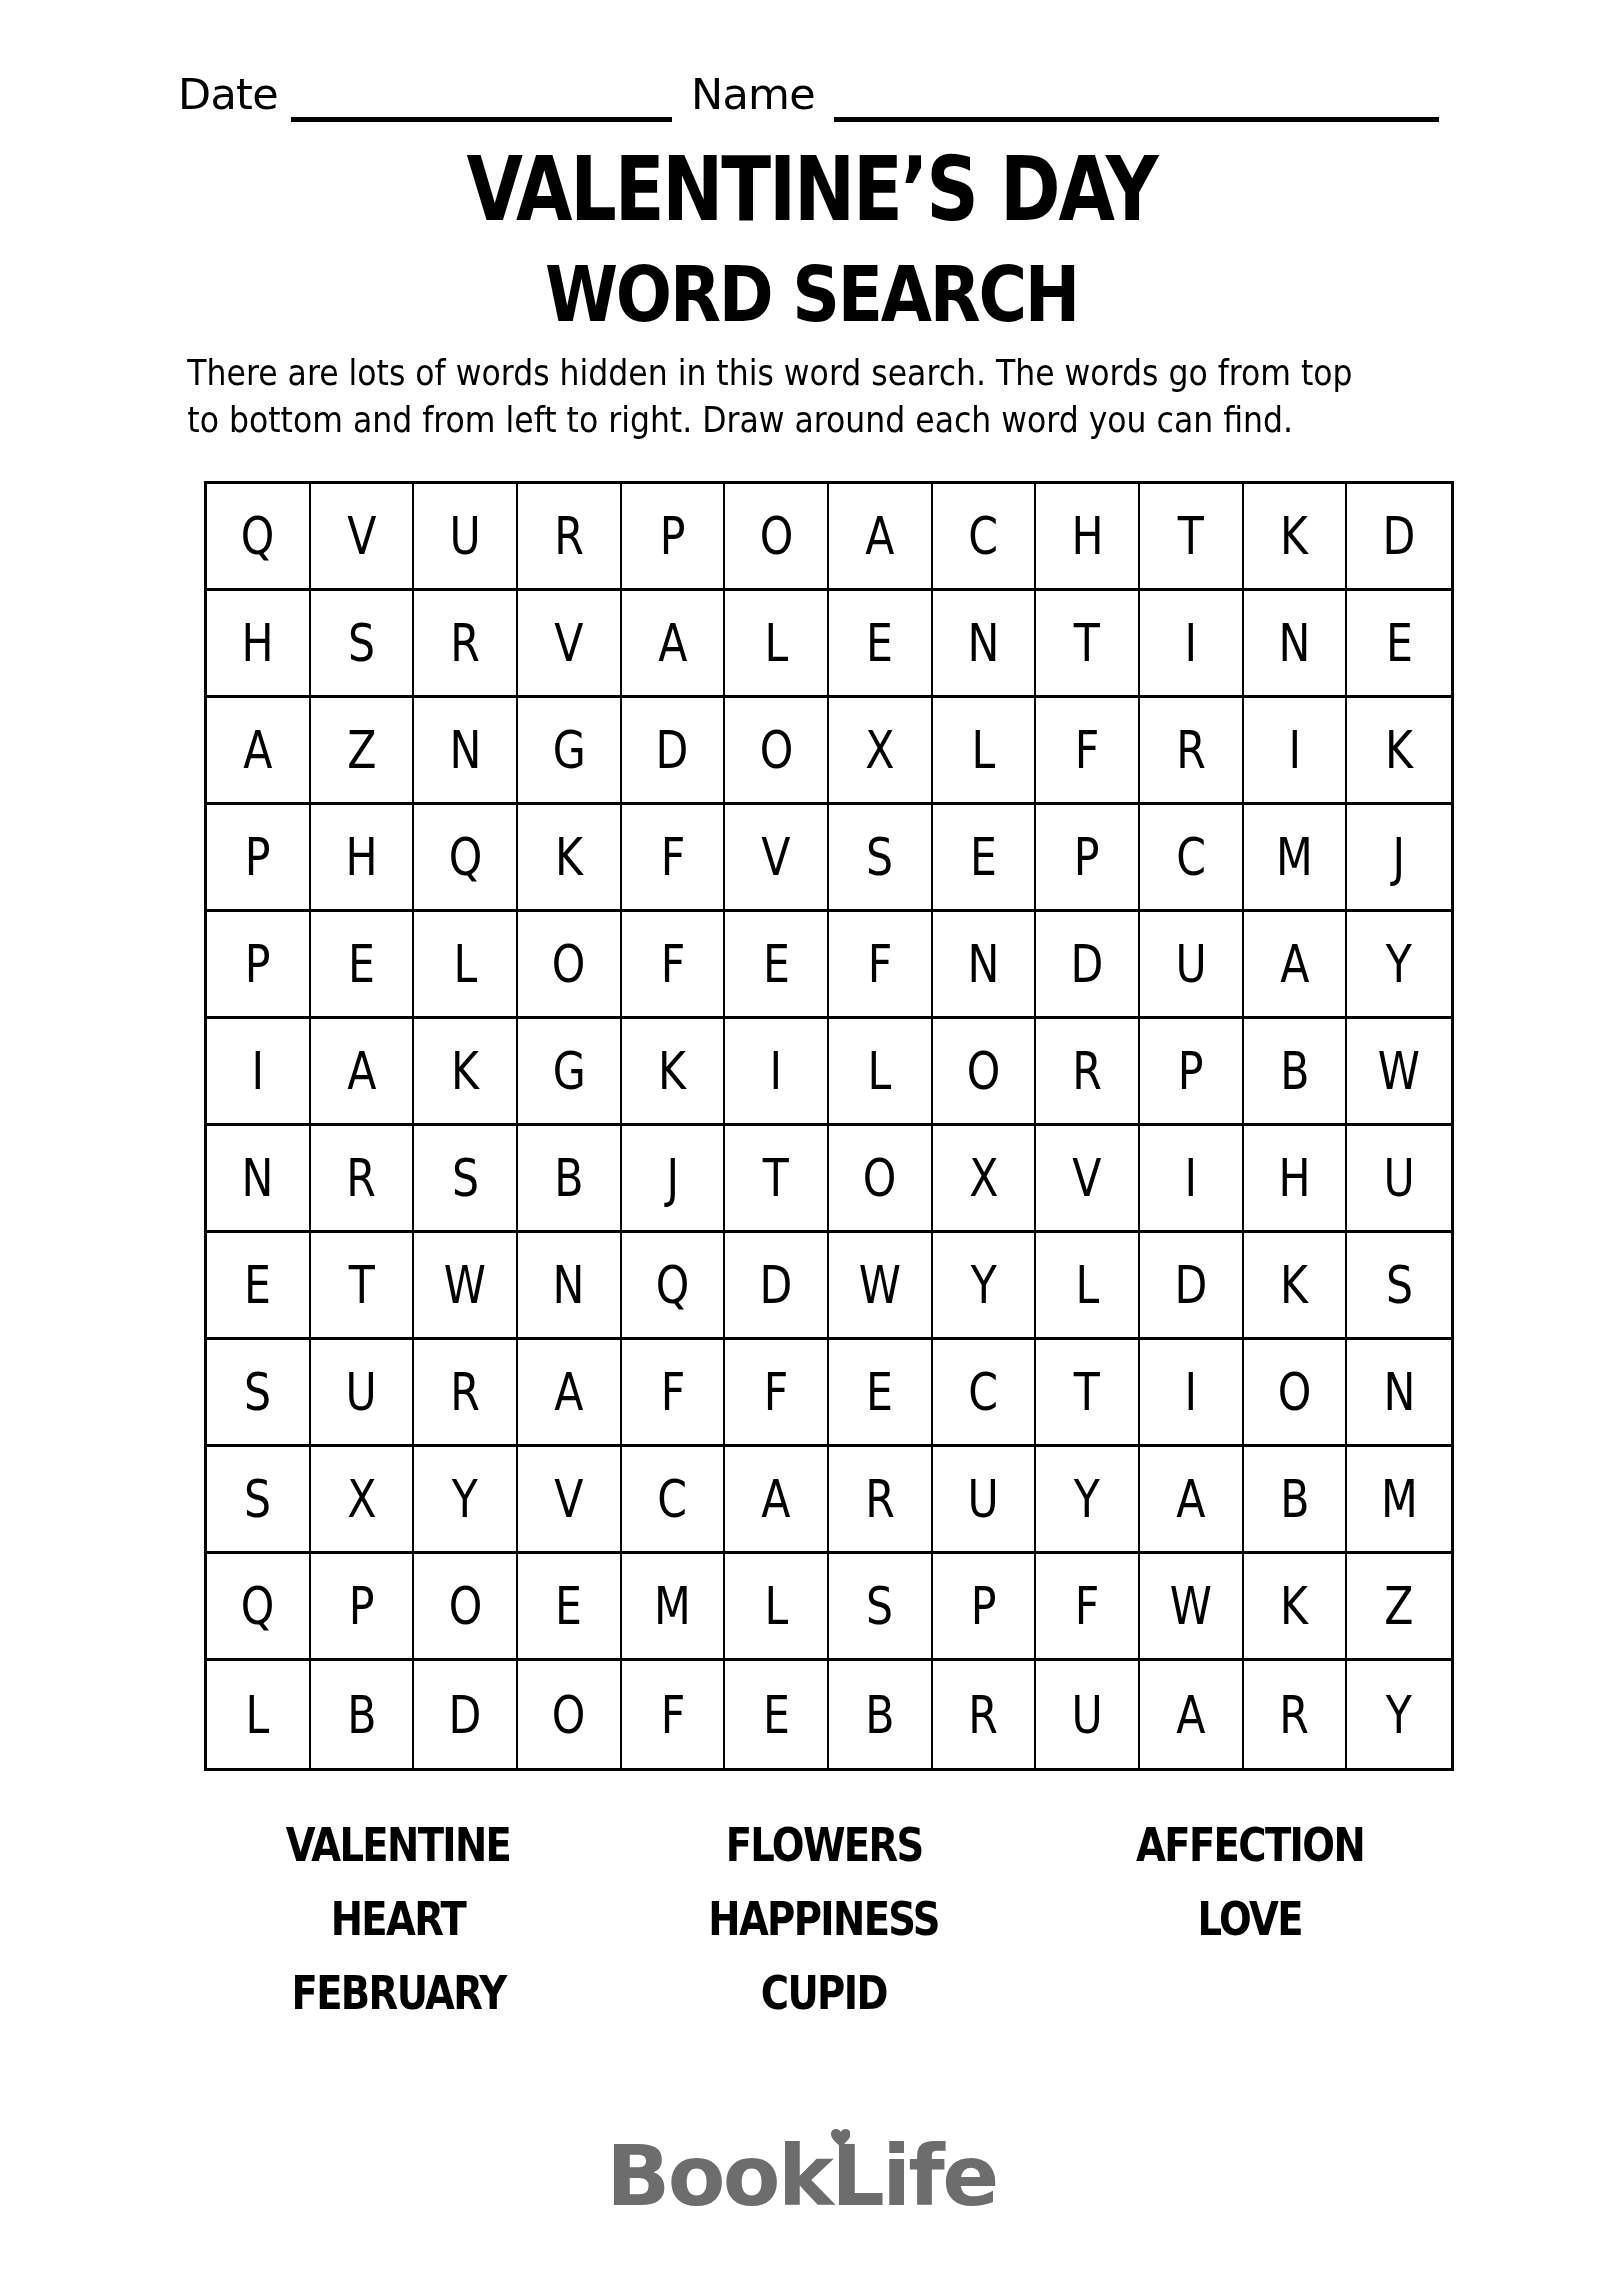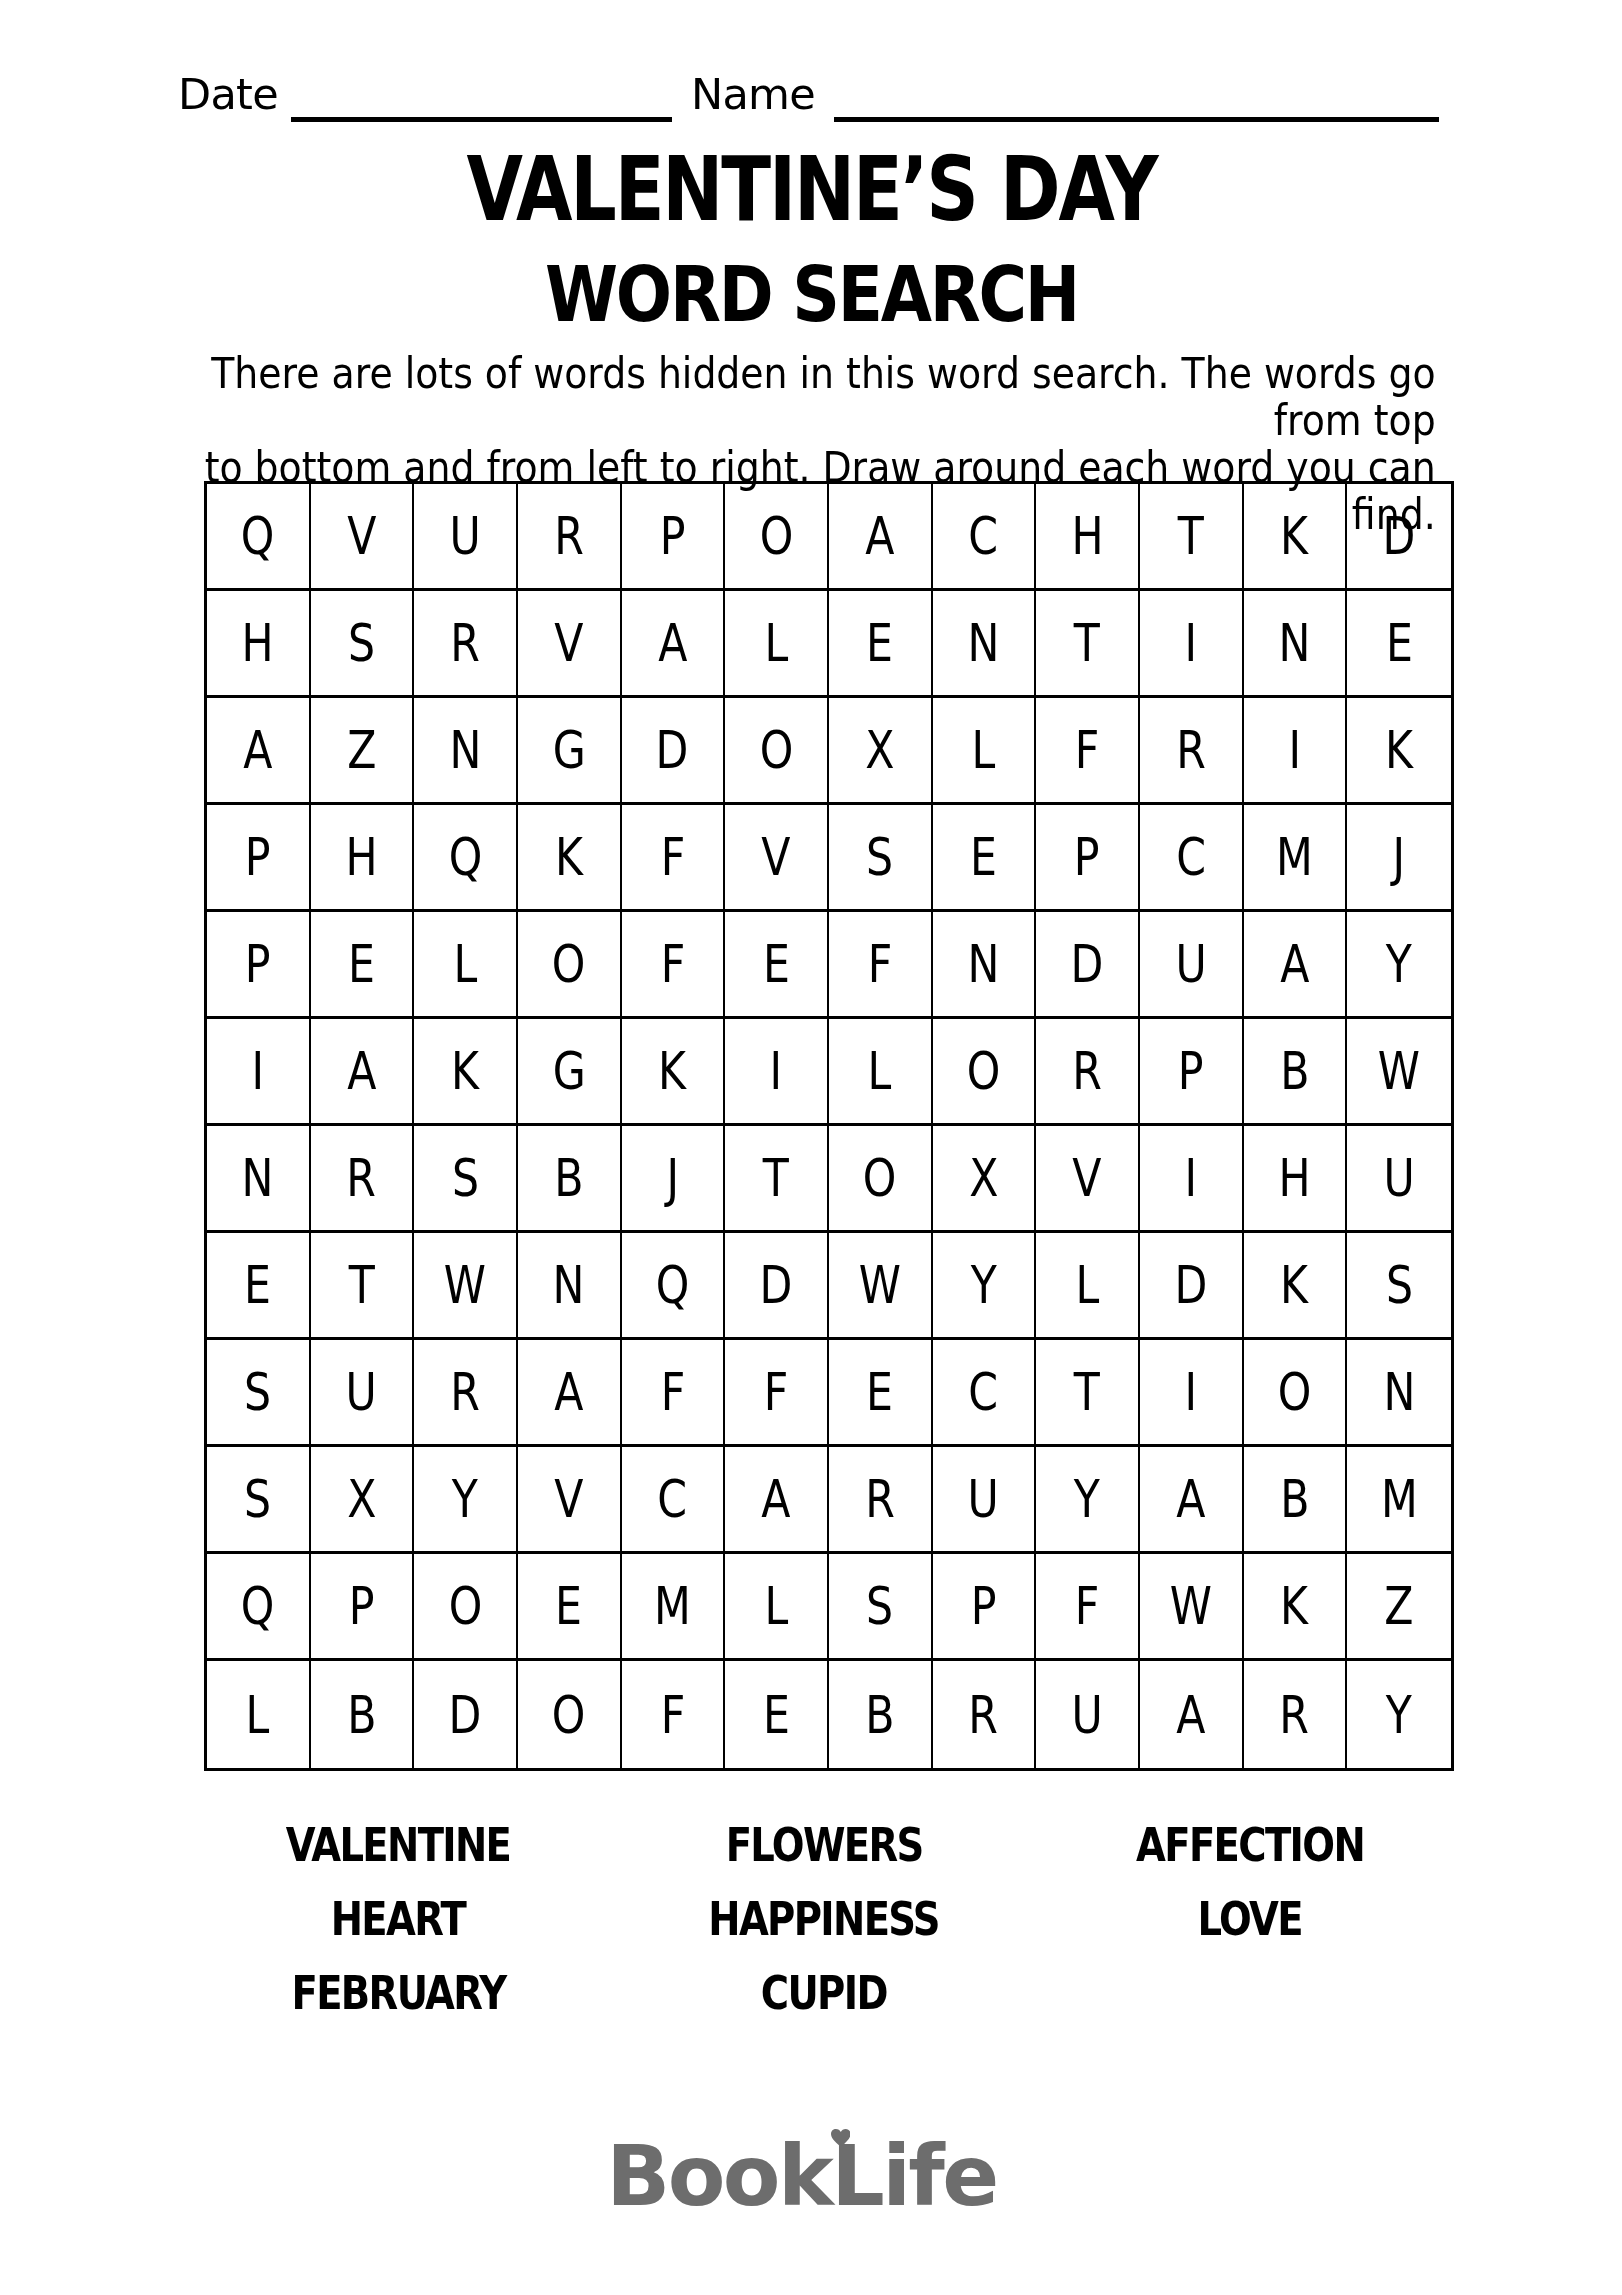--- a/index.html
+++ b/index.html
@@ -6,21 +6,21 @@
   body { width: 1623px; height: 2295px; position: relative; overflow: hidden; color: #000; font-family: "DejaVu Sans", sans-serif; }
 
   .header-row { position: absolute; left: 178px; top: 39px; width: 1269px; height: 65px; margin-top: 24px; }
   .field-label { position: absolute; top: 0; font-size: 43px; line-height: 63px; font-family: "DejaVu Sans", sans-serif; font-weight: normal; letter-spacing: -0.7px; }
   .field-line { position: absolute; top: 54px; height: 4.6px; background: #000; }
 
   .title { position: absolute; left: 0; width: 1623px; text-align: center; font-family: "DejaVu Sans", sans-serif; font-weight: bold; letter-spacing: -2.6px; }
   .title-1 { top: 137px; font-size: 89px; line-height: 105px; transform: scaleX(0.82); transform-origin: center; }
   .title-2 { top: 249px; font-size: 77px; line-height: 92px; transform: scaleX(0.86); transform-origin: center; }
 
-  .instructions { position: absolute; left: 118px; width: 1387px; top: 350px; text-align: right; font-size: 42px; line-height: 47px; font-family: "DejaVu Sans", sans-serif; }
+  .instructions { position: absolute; left: 118px; width: 1387px; top: 350px; text-align: left; font-size: 35px; line-height: 47px; font-family: "DejaVu Sans", sans-serif; }
   .instructions span { display: block; transform: scaleX(0.9); transform-origin: center; }
 
   .grid { position: absolute; left: 204px; top: 481px; width: 1250px; height: 1290px; border: 3.3px solid #000; box-sizing: border-box;
           display: grid; grid-template-columns: repeat(12, 1fr); grid-template-rows: repeat(12, 1fr); }
   .cell { border-right: 2px solid #000; border-bottom: 3.3px solid #000; display: flex; align-items: center; justify-content: center;
           font-size: 52px; font-family: "DejaVu Sans", sans-serif; font-weight: normal; box-sizing: border-box; }
   .cell:nth-child(12n) { border-right: none; }
   .cell:nth-last-child(-n+12) { border-bottom: none; }
   .cell span { display: inline-block; transform: scaleX(0.82); }
 

